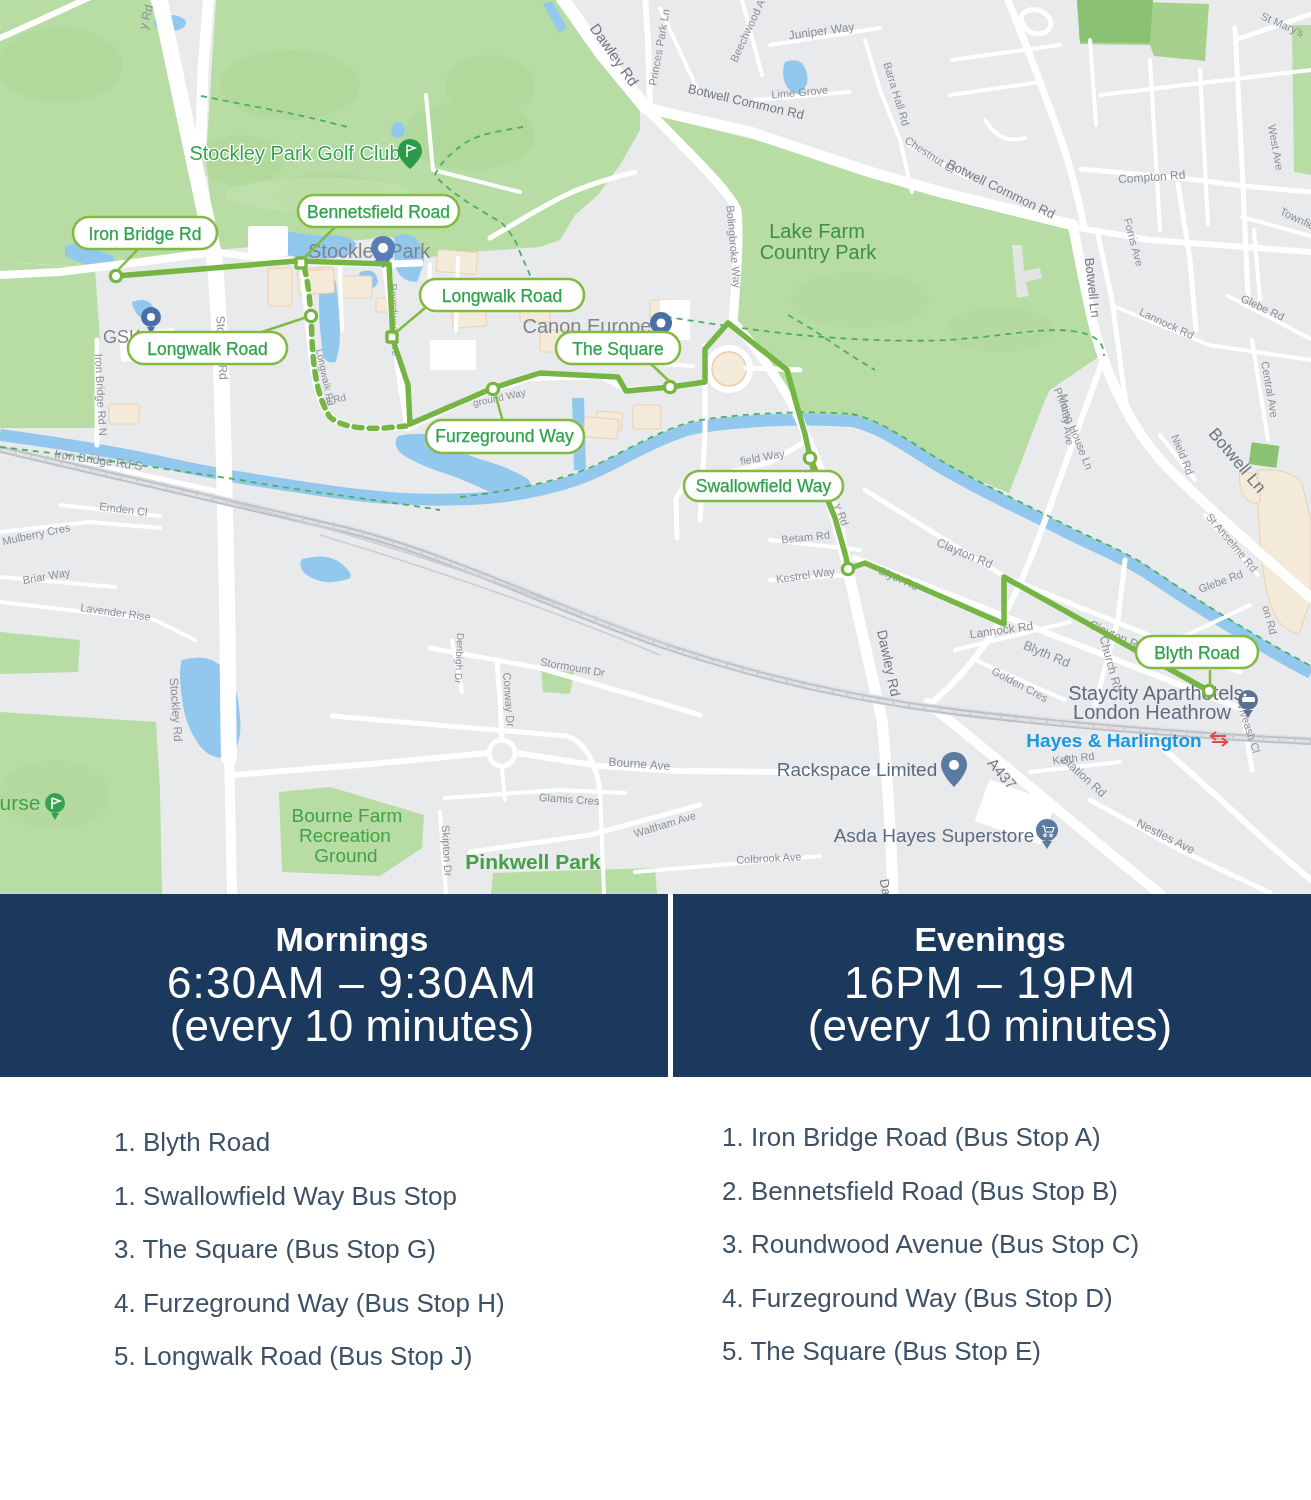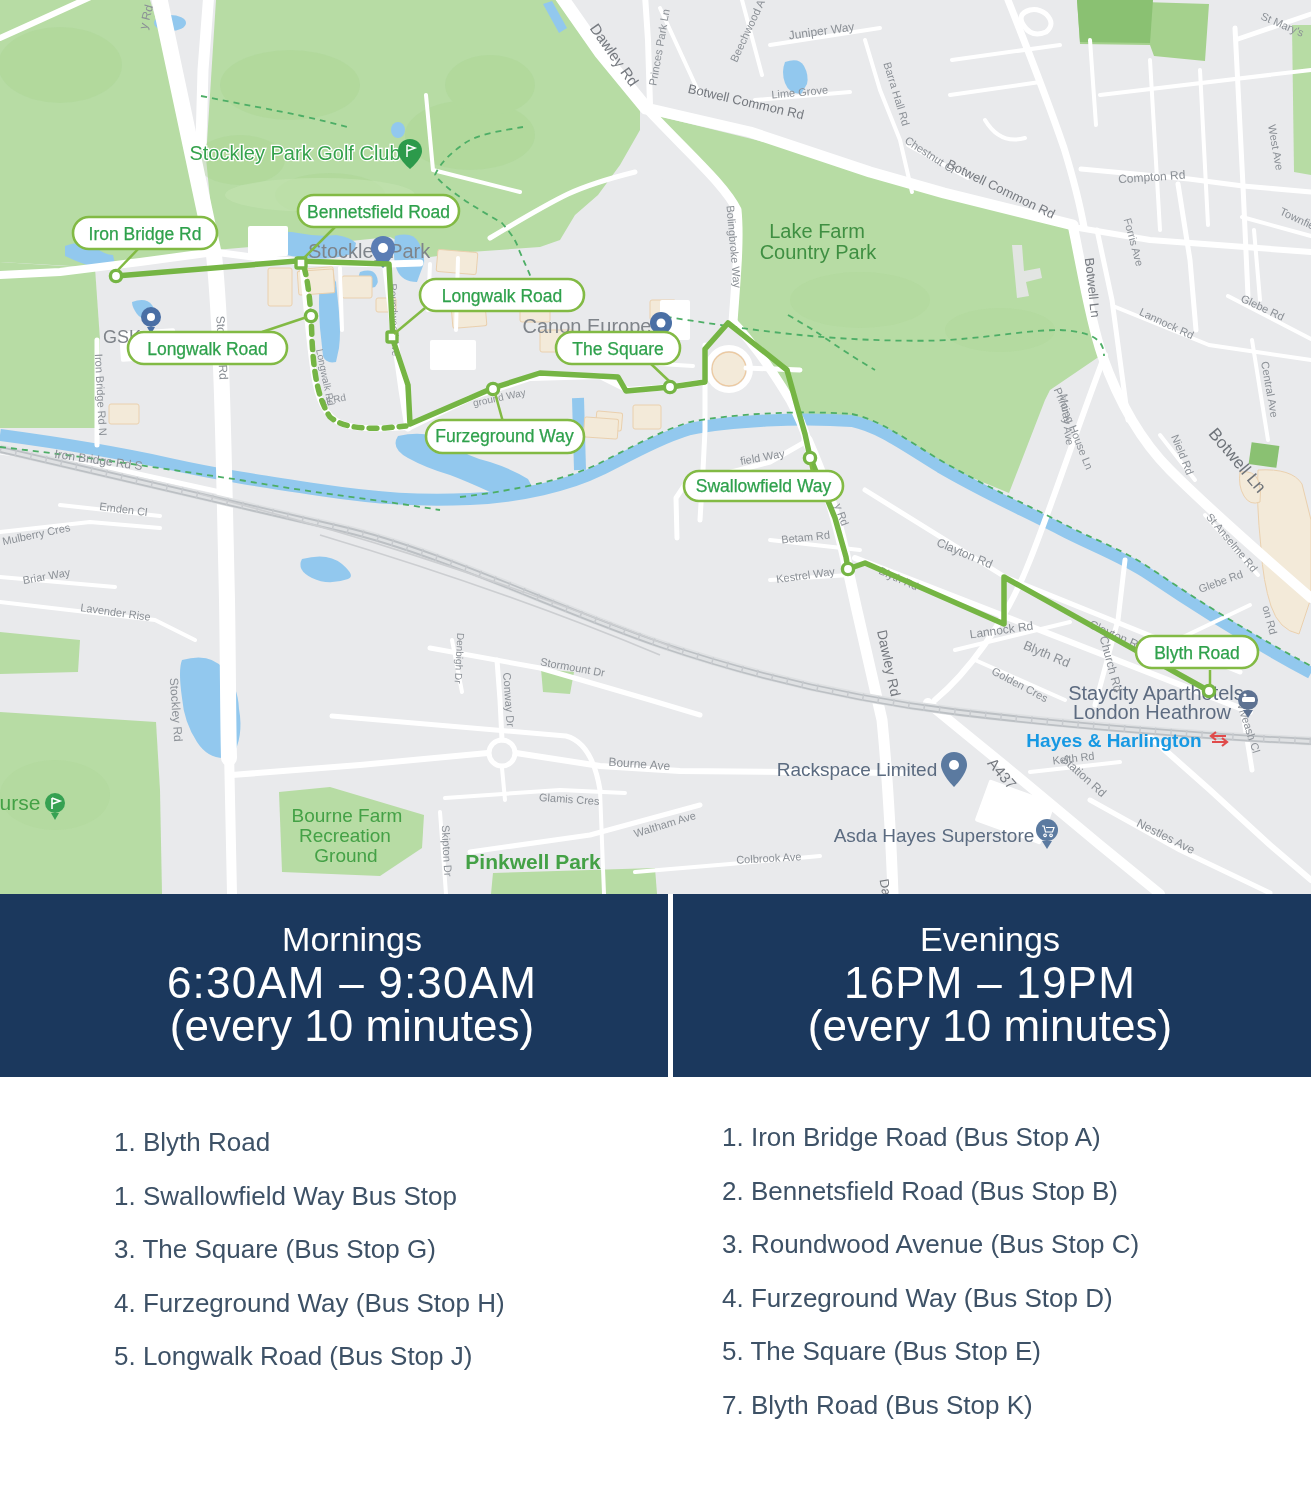--- a/index.html
+++ b/index.html
@@ -1,17 +1,17 @@
 <!DOCTYPE html>
 <html><head><meta charset="utf-8"><style>
 html,body{margin:0;padding:0}
 body{width:1311px;height:1500px;font-family:"Liberation Sans",sans-serif;background:#fff}
 #wrap{position:relative;width:1311px;height:1500px;overflow:hidden}
 .panel{position:absolute;top:894px;height:183px;background:#1b385d;color:#fff;display:flex;flex-direction:column;justify-content:center;text-align:center}
-.panel .l1{font-weight:normal;font-size:34px;line-height:43px}
+.panel .l1{font-weight:bold;font-size:34px;line-height:43px}
 .panel .l2{font-size:44px;line-height:43px}
 .list{position:absolute;font-size:26px;color:#3d5166;white-space:nowrap}
 .list div{height:53.5px;line-height:53.5px}
 </style></head>
 <body>
 <div id="wrap">
 <svg id="map" width="1311" height="894" viewBox="0 0 1311 894" style="position:absolute;left:0;top:0">
 <rect x="0" y="0" width="1311" height="894" fill="#e9eaec"></rect>
 
 <g fill="#b7dca4" stroke="none">
@@ -400,15 +400,14 @@
   <div>3. The Square (Bus Stop G)</div>
   <div>4. Furzeground Way (Bus Stop H)</div>
   <div>5. Longwalk Road (Bus Stop J)</div>
 </div>
 <div class="list" style="left:722px;top:1111px">
   <div>1. Iron Bridge Road (Bus Stop A)</div>
   <div>2. Bennetsfield Road (Bus Stop B)</div>
   <div>3. Roundwood Avenue (Bus Stop C)</div>
   <div>4. Furzeground Way (Bus Stop D)</div>
   <div>5. The Square (Bus Stop E)</div>
-  <div>7. Blyth Road (Bus Stop K)</div>
 </div>
 </div>
 
 </body></html>

